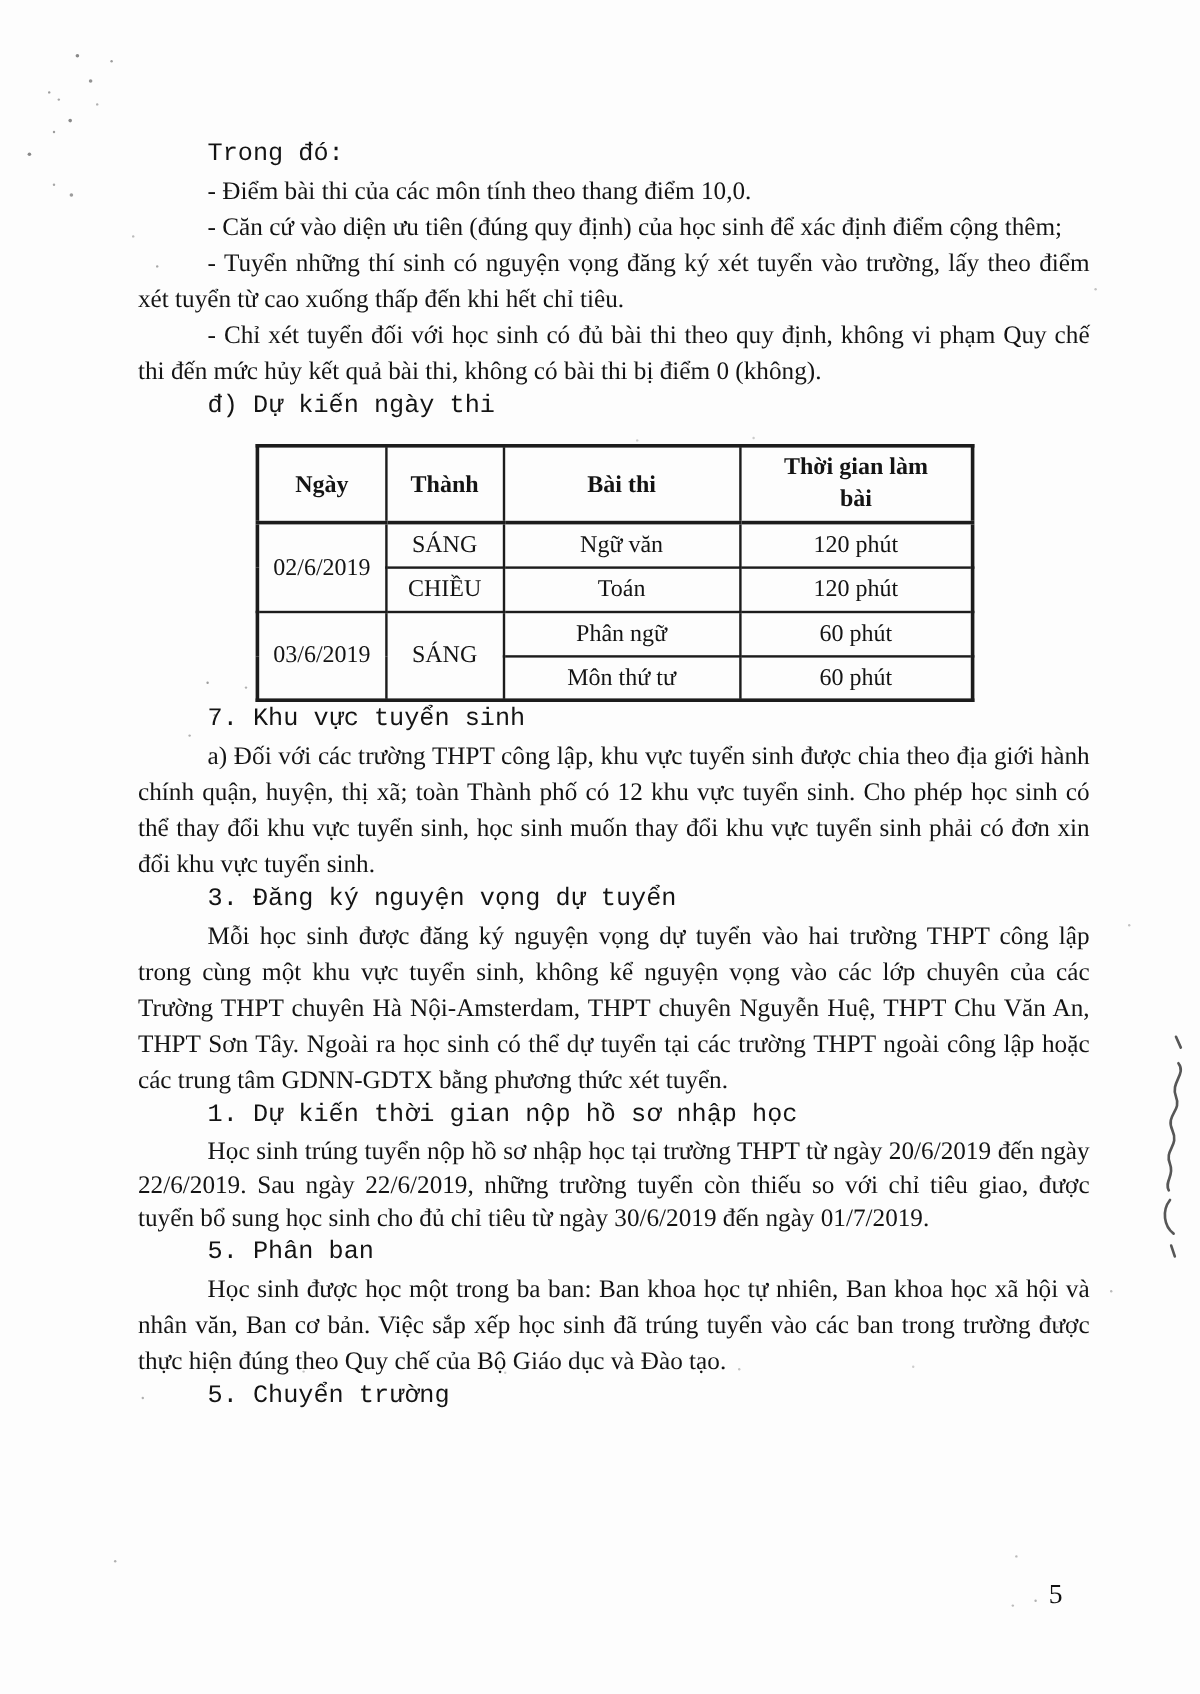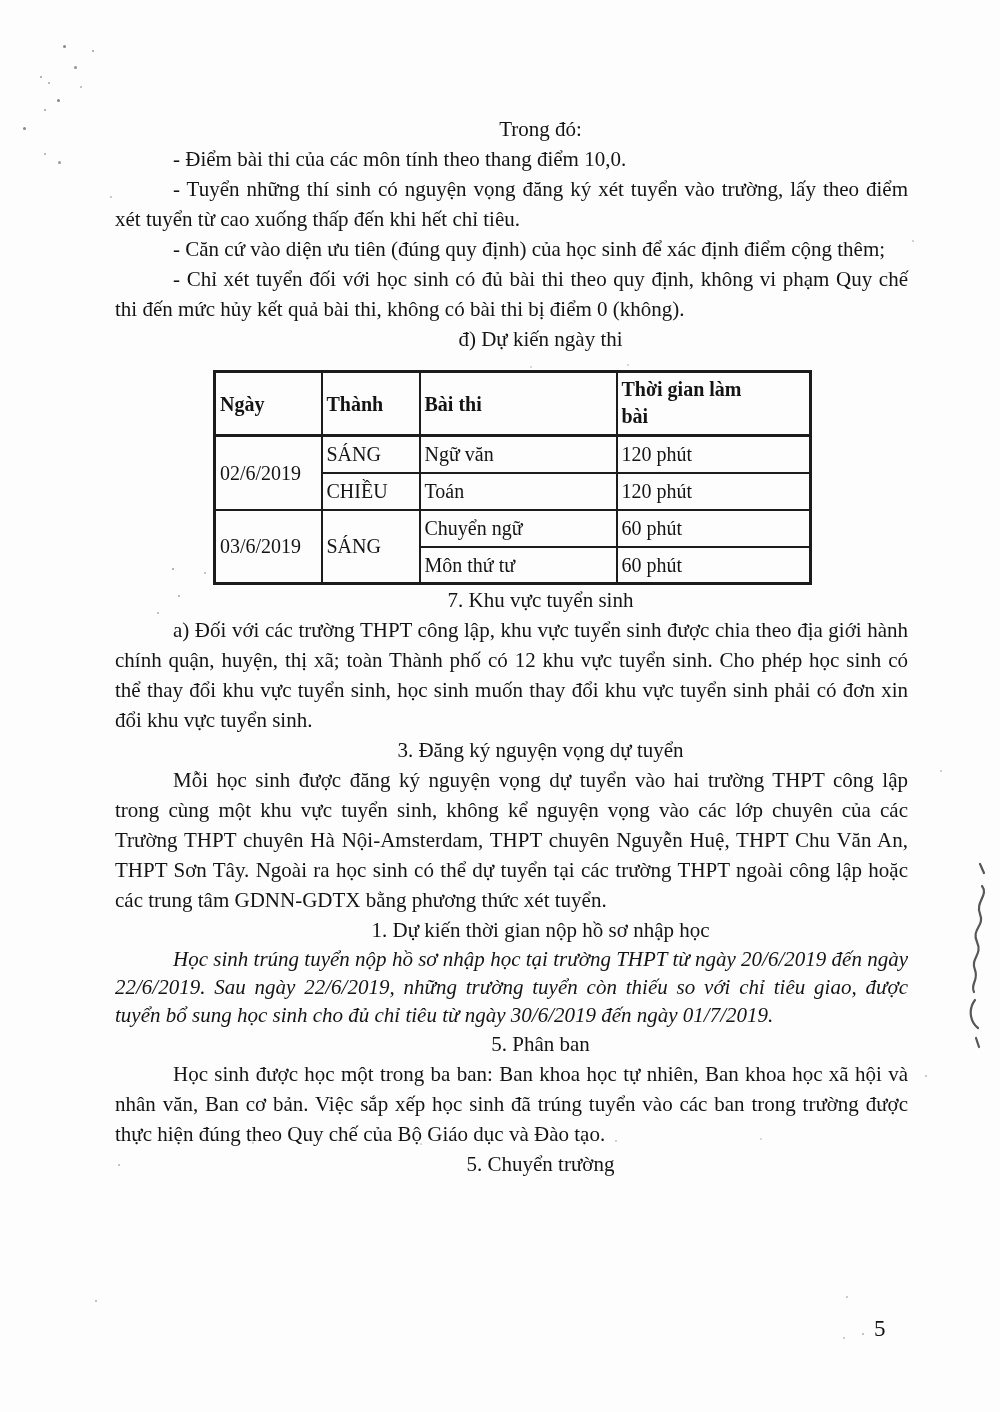--- a/index.html
+++ b/index.html
@@ -11,32 +11,32 @@
     overflow:hidden;
     font-family:"Liberation Serif","DejaVu Serif",serif;
     color:#141414;
   }
   .content {
     position:absolute; top:114px; left:115px; width:793px;
     font-size:21px; line-height:30px;
   }
   .content p { margin:0; }
   .para { text-align:justify; text-indent:58px; }
-  .lead, .heading { text-indent:58px; text-align:center; }
+  .lead, .heading { text-indent:58px; text-align:left;font-family:Liberation Mono, monospace; }
   .pb { margin-top:4px; }
   .sec-2 { margin-top:28px; }
   .sec-4 { margin-top:-10px; }
-  .p-4 { line-height:28px;font-style:italic; }
+  .p-4 { line-height:28px; }
   .sec-5 { margin-top:-12px; }
 
   table.exam {
     border-collapse:collapse;
     margin:16px 0 0 98px;
     border:3px solid #1c1c1c;
-    text-align:left;
+    text-align:center;
     font-size:20px;
   }
   table.exam th, table.exam td {
     border:2px solid #1c1c1c;
     vertical-align:middle;
     padding:0 4px;
   }
   table.exam th {
     height:64px;
     font-weight:bold;
@@ -100,22 +100,22 @@
     <path d="M17 4 l4 9"></path>
     <path d="M19 26 c7 9 -7 16 -2 28 c5 12 -9 15 -3 28 c6 13 -7 16 -2 28 c4 10 -5 14 -1 22"></path>
     <path d="M12 140 c-7 9 -5 22 3 28"></path>
     <path d="M13 178 l3 9"></path>
   </svg>
 
   <div class="content">
 
     <p class="lead">Trong đó:</p>
     <p class="para">- Điểm bài thi của các môn tính theo thang điểm 10,0.</p>
+    <p class="para">- Căn cứ vào diện ưu tiên (đúng quy định) của học sinh để xác định điểm cộng thêm;</p>
     <p class="para">- Tuyển những thí sinh có nguyện vọng đăng ký xét tuyển vào trường, lấy theo điểm xét tuyển từ cao xuống thấp đến khi hết chỉ tiêu.</p>
-    <p class="para">- Căn cứ vào diện ưu tiên (đúng quy định) của học sinh để xác định điểm cộng thêm;</p>
     <p class="para">- Chỉ xét tuyển đối với học sinh có đủ bài thi theo quy định, không vi phạm Quy chế thi đến mức hủy kết quả bài thi, không có bài thi bị điểm 0 (không).</p>
     <p class="heading">đ) Dự kiến ngày thi</p>
 
     <table class="exam">
       <colgroup>
         <col style="width:107px">
           <col style="width:98px">
           <col style="width:197px">
           <col style="width:194px">
       </colgroup>
@@ -137,21 +137,21 @@
           <td>120 phút</td>
         </tr>
         <tr>
           <td>CHIỀU</td>
           <td>Toán</td>
           <td>120 phút</td>
         </tr>
         <tr>
           <td rowspan="2">03/6/2019</td>
           <td rowspan="2">SÁNG</td>
-          <td>Chuyển ngữ</td>
+          <td>Phân ngữ</td>
           <td>60 phút</td>
         </tr>
         <tr>
           <td>Môn thứ tư</td>
           <td>60 phút</td>
         </tr>
       </tbody>
     </table>
 
     <p class="heading sec-2">7. Khu vực tuyển sinh</p>

